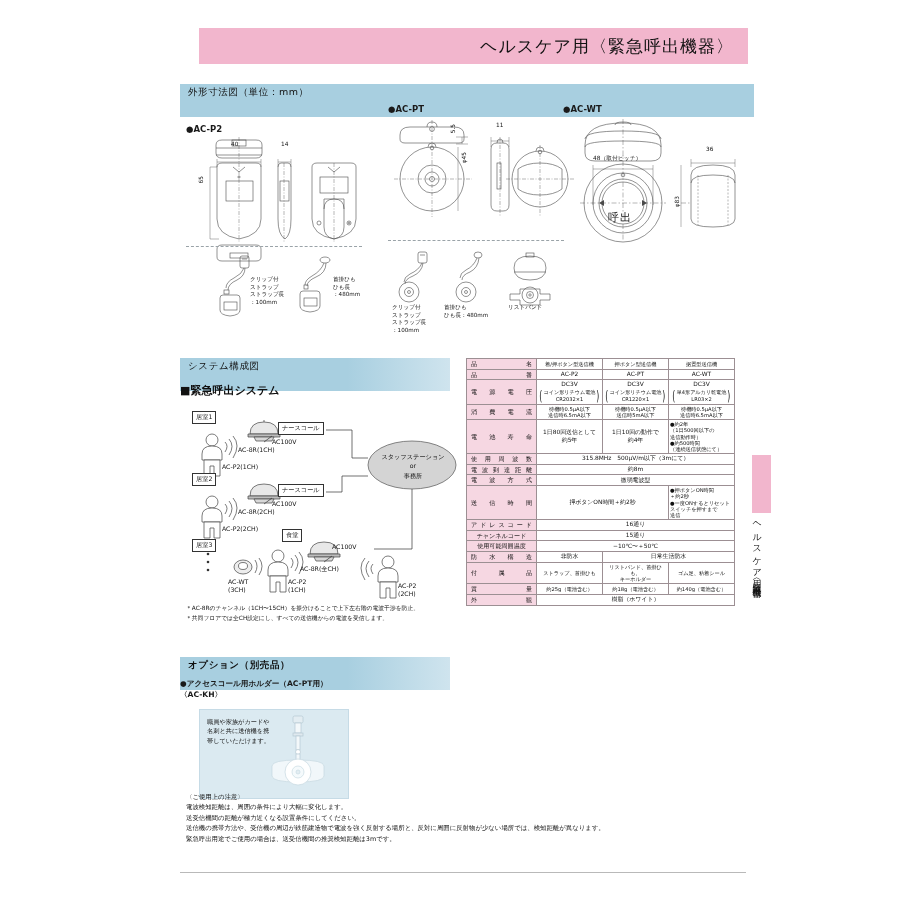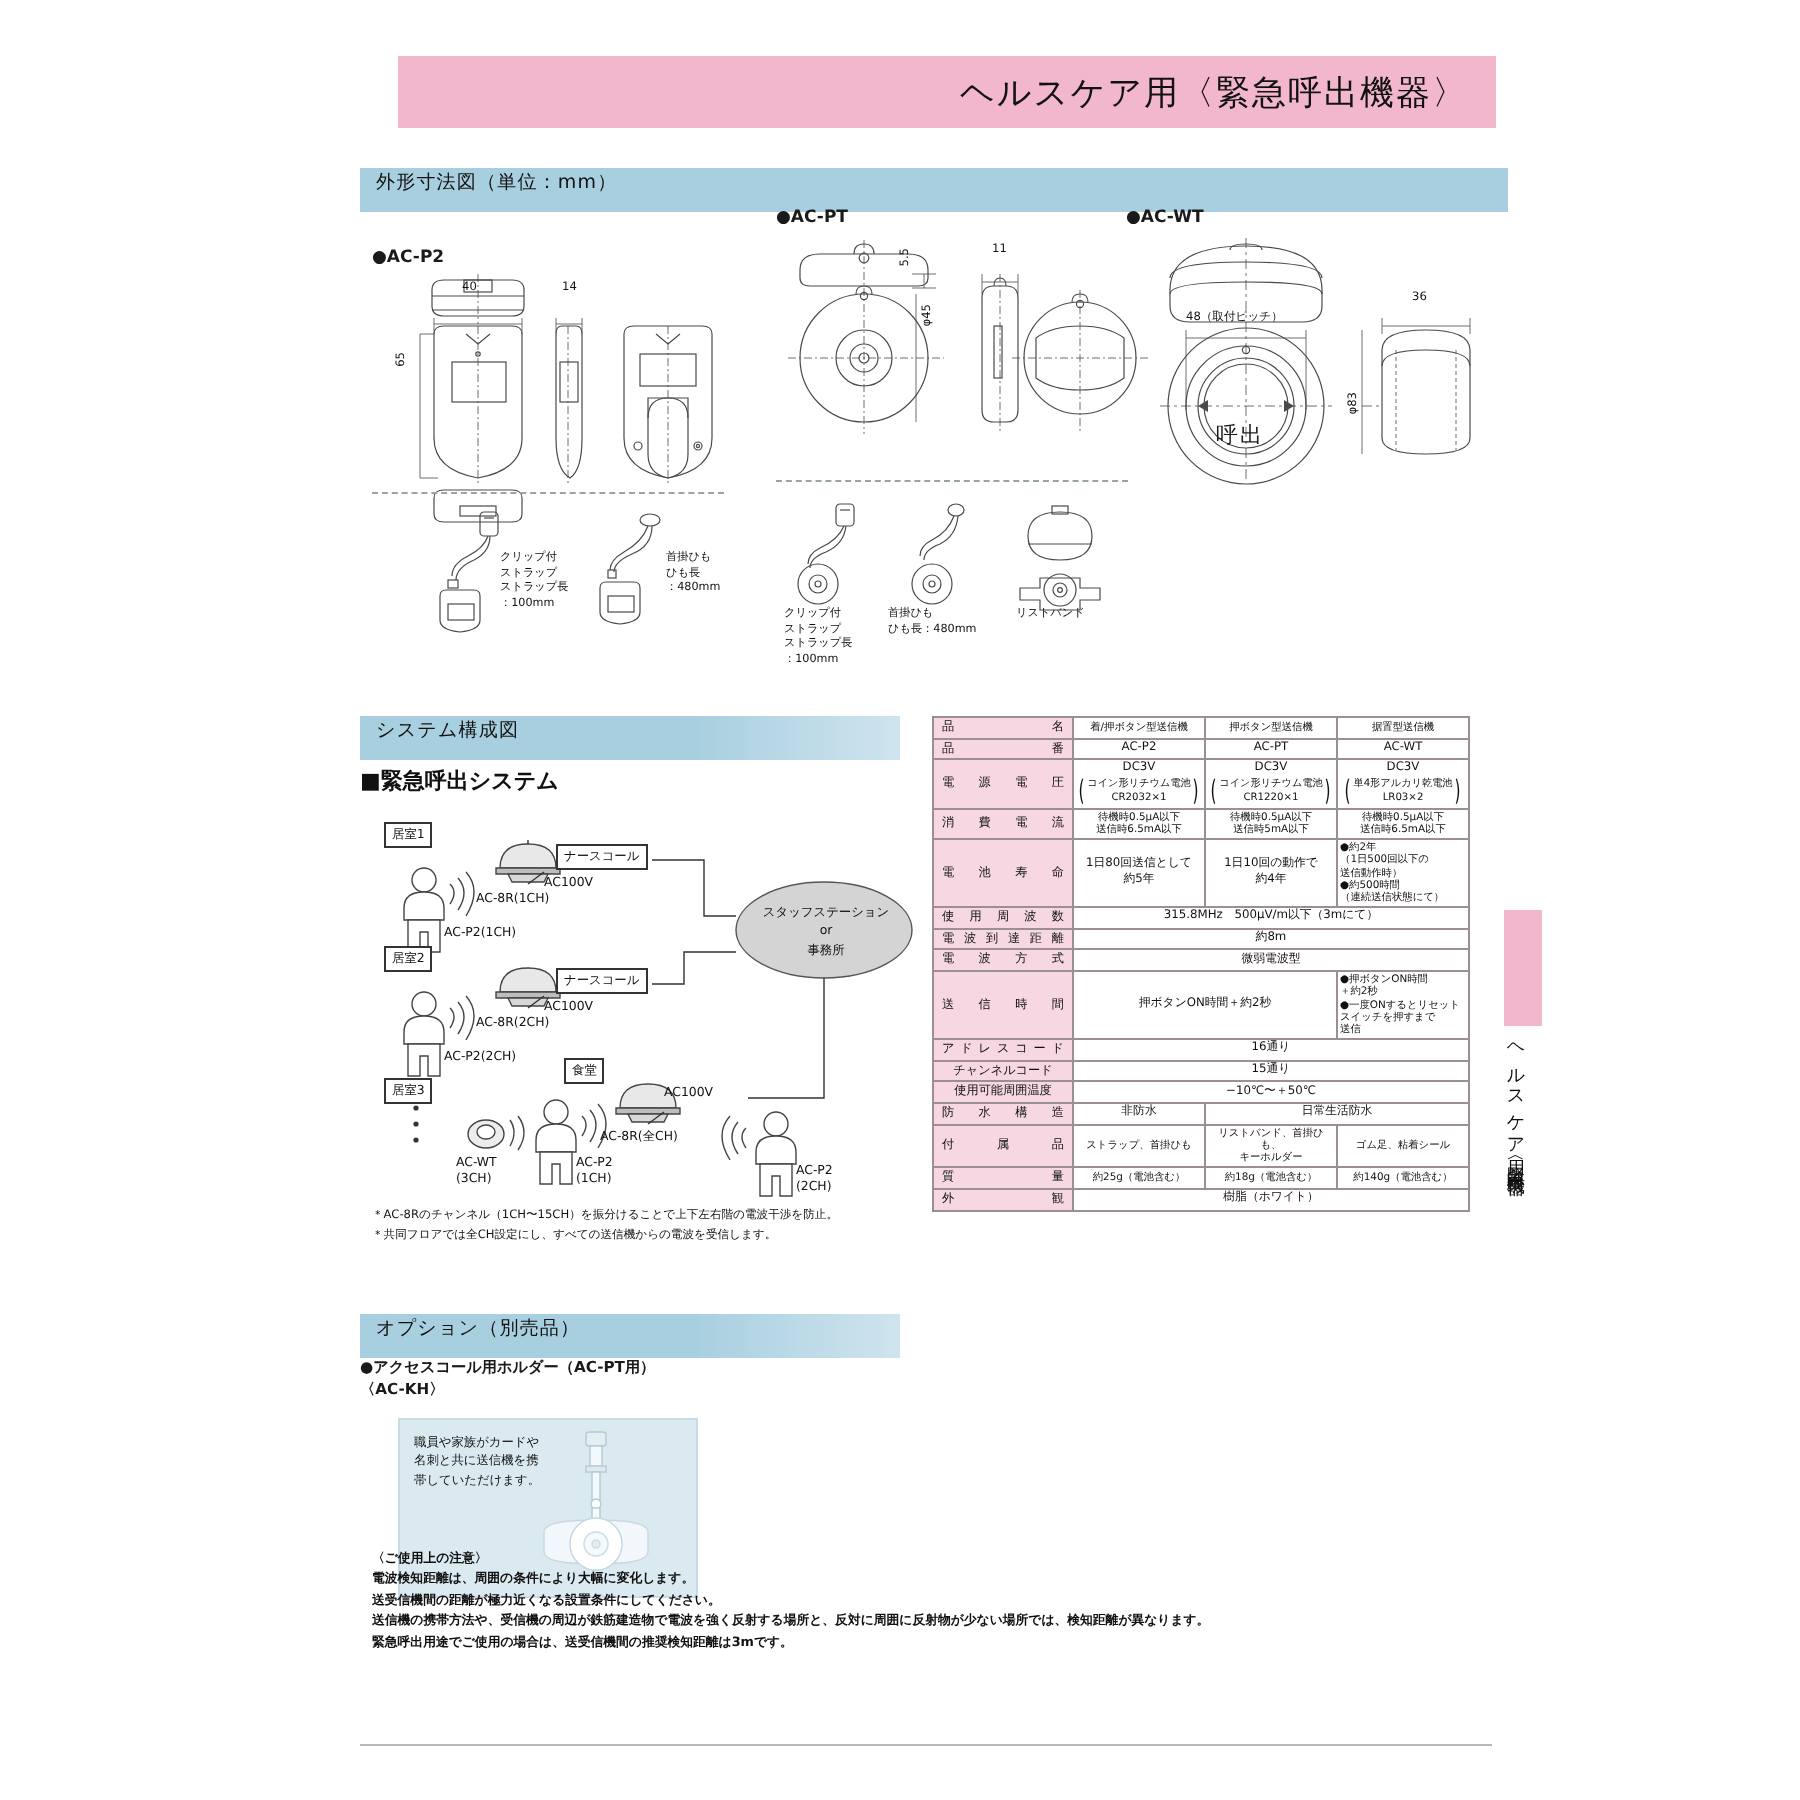--- a/index.html
+++ b/index.html
@@ -17,29 +17,29 @@
     position:absolute;left:199px;top:28px;width:549px;height:36px;
     background:#f2b6cd;
   }
   .title-band .title-text{
     position:absolute;right:14px;top:7px;
     font-size:17px;letter-spacing:1px;color:#111;font-weight:400;
   }
 
   
   .sec-bar{
-    position:absolute;background:#a8cfe0;height:22px;
+    position:absolute;background:#a8cfe0;height:33px;
     font-size:9.5px;line-height:15px;padding-left:8px;color:#111;
     letter-spacing:.6px;
   }
   .sec-bar.sec-dim{left:180px;top:84px;width:566px;}
   .sec-bar.sec-sys{left:180px;top:358px;width:262px;
     background:linear-gradient(to right,#a8cfe0 0%,#a8cfe0 62%,#cfe4ee 100%);}
   .sec-bar.sec-opt{left:180px;top:657px;width:262px;
-    background:linear-gradient(to right,#a8cfe0 0%,#a8cfe0 62%,#cfe4ee 100%);}
+    background:linear-gradient(to right,#a8cfe0 0%,#a8cfe0 62%,#cfe4ee 100%);font-weight:bold;}
 
   .sub-head{position:absolute;font-size:11px;font-weight:bold;color:#111;}
 
   
   .dwg-col{position:absolute;}
   .dwg-label{font-size:8.5px;font-weight:bold;margin-bottom:3px;}
 
   .dash-sep{position:absolute;border-top:1px dashed #9aa3a8;}
 
   .dnote{position:absolute;font-size:5.6px;line-height:1.35;color:#111;}
@@ -84,21 +84,21 @@
 
   
   .opt-head{position:absolute;left:180px;top:678px;font-size:7.6px;font-weight:bold;line-height:1.45;}
   .opt-img{
     position:absolute;left:199px;top:709px;width:148px;height:88px;
     background:#dbeaf1;border:0.7px solid #c6dbe6;
   }
   .opt-cap{position:absolute;left:7px;top:7px;width:90px;font-size:6.2px;line-height:1.5;color:#111;}
 
   
-  .cautions{position:absolute;left:186px;top:774px;font-size:6.4px;line-height:1.62;color:#111;font-weight:bold;}
+  .cautions{position:absolute;left:186px;top:792px;font-size:6.4px;line-height:1.62;color:#111;}
   .rule{position:absolute;left:180px;top:872px;width:566px;border-top:0.8px solid #b9b9b9;}
 
   
   .vtab{position:absolute;left:752px;top:455px;width:19px;height:58px;background:#f2b6cd;}
   .vtab-text{
     position:absolute;left:750px;top:516px;
     writing-mode:vertical-rl;font-size:9px;letter-spacing:1.2px;color:#111;
   }
 </style>
 </head>

